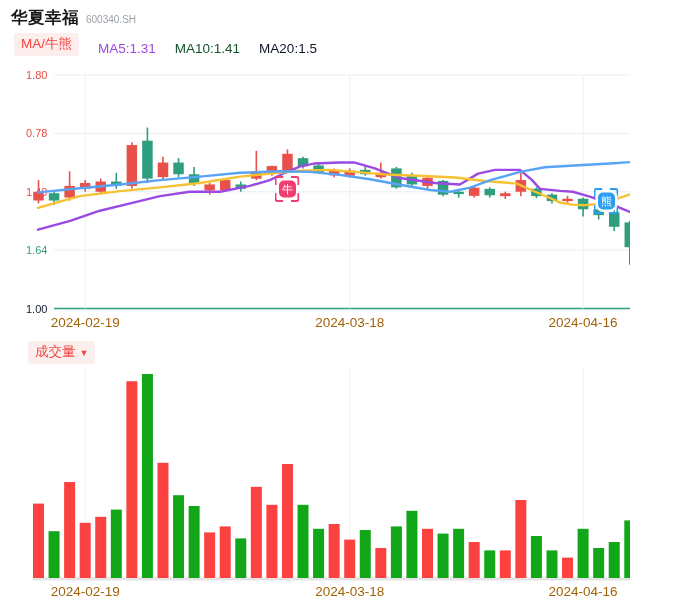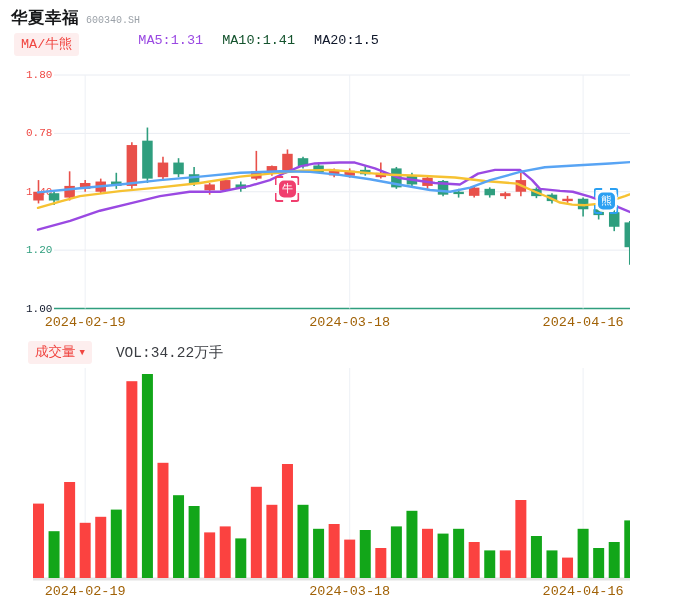--- a/index.html
+++ b/index.html
@@ -1,23 +1,23 @@
 <!DOCTYPE html>
 <html><head>
 <meta charset="utf-8">
 <style>
   html,body{margin:0;padding:0;background:#fff;}
   #app{position:relative;width:630px;height:606px;background:#fff;overflow:hidden;
-       font-family:Liberation Mono, monospace;}
+       font-family:Liberation Sans, sans-serif;}
   
   .hdr{position:absolute;top:7px;left:11px;display:flex;align-items:baseline;gap:7px;z-index:3;}
   .hdr .title{font-size:16.5px;font-weight:bold;color:#17181a;letter-spacing:.5px;}
   .hdr .code{font-size:10px;color:#9ba1a8;}
   
-  .legend{position:absolute;top:33px;left:14px;display:flex;align-items:flex-start;gap:19px;z-index:3;}
+  .legend{position:absolute;top:33px;left:14px;display:flex;align-items:flex-end;gap:19px;z-index:3;}
   .chip{display:inline-flex;align-items:center;background:#fdeeee;color:#f04641;
         font-size:13.5px;padding:2px 7px 3px;border-radius:3px;cursor:pointer;}
   .chip .tri{font-size:9px;margin-left:4px;transform:translateY(1px);}
   .ma-item{font-size:13.5px;}
   
   .vol-hdr{position:absolute;top:341px;left:28px;display:flex;align-items:center;z-index:3;}
   .vol-text{font-size:14.5px;color:#3a3d42;margin-left:24px;}
   
   svg.chart{position:absolute;left:0;top:0;z-index:2;}
   .ylabels,.xlabels,.mklayer{position:absolute;left:0;top:0;width:100%;z-index:1;pointer-events:none;}
@@ -40,21 +40,21 @@
 
 <div id="app">
 
   <div class="hdr">
     <span class="title">华夏幸福</span>
     <span class="code">600340.SH</span>
   </div>
 
   <div class="legend">
     <span class="chip">MA/牛熊</span>
-    <span id="legend-items" style="display:flex;gap:19px;margin-left:40px;">
+    <span id="legend-items" style="display:flex;gap:19px;">
         <span class="ma-item" style="color: rgb(154, 73, 226);">MA5:1.31</span>
         <span class="ma-item" style="color: #14532d;">MA10:1.41</span>
         <span class="ma-item" style="color: #0f172a;">MA20:1.5</span>
       </span>
   </div>
 
   <svg id="chart-svg" class="chart" width="686" height="606">
       <line x1="54" y1="75" x2="658" y2="75" stroke="#e9ecf2" stroke-width="1"></line>
       <line x1="54" y1="133.375" x2="658" y2="133.375" stroke="#e9ecf2" stroke-width="1"></line>
       <line x1="54" y1="191.75000000000006" x2="658" y2="191.75000000000006" stroke="#e9ecf2" stroke-width="1"></line>
@@ -189,40 +189,39 @@
       <rect x="593.16" y="548" width="11" height="30" fill="#12a619"></rect>
       <rect x="608.72" y="542" width="11" height="36" fill="#12a619"></rect>
       <rect x="624.28" y="520.4" width="11" height="57.599999999999994" fill="#12a619"></rect>
       <rect x="639.84" y="536.936" width="11" height="41.064" fill="#12a619"></rect>
     </svg>
 
   <div id="ylabels" class="ylabels">
       <span style="top: 75px; color: rgb(239, 74, 69);">1.80</span>
       <span style="top: 133.375px; color: rgb(239, 74, 69);">0.78</span>
       <span style="top: 191.75px; color: rgb(239, 74, 69);">1.40</span>
-      <span style="top: 250.125px; color: rgb(47, 158, 126);">1.20</span>
+      <span style="top: 250.125px; color: rgb(47, 158, 126);">1.64</span>
       <span style="top: 308.5px; color: #0f172a;">1.00</span>
     </div>
   <div id="xlabels-main" class="xlabels">
       <span style="left: 85.18px; top: 315px;">2024-02-19</span>
       <span style="left: 349.7px; top: 315px;">2024-03-18</span>
       <span style="left: 583.1px; top: 315px;">2024-04-16</span>
     </div>
   <div id="xlabels-bottom" class="xlabels">
       <span style="left: 85.18px; top: 584px;">2024-02-19</span>
       <span style="left: 349.7px; top: 584px;">2024-03-18</span>
       <span style="left: 583.1px; top: 584px;">2024-04-16</span>
     </div>
 
   <div class="vol-hdr">
     <span class="chip">
       <span>成交量</span>
       <span class="tri">▼</span>
     </span>
-    <span class="vol-text">VOL:34.22万手</span>
   </div>
 
   <div id="markers" class="mklayer">
       <div class="marker" style="--mc: #f03e6e; left: 287.46px; top: 188.831px;">
         <i class="tl"></i>
         <i class="tr"></i>
         <i class="bl"></i>
         <i class="br"></i>
         <span class="glyph">牛</span>
       </div>

